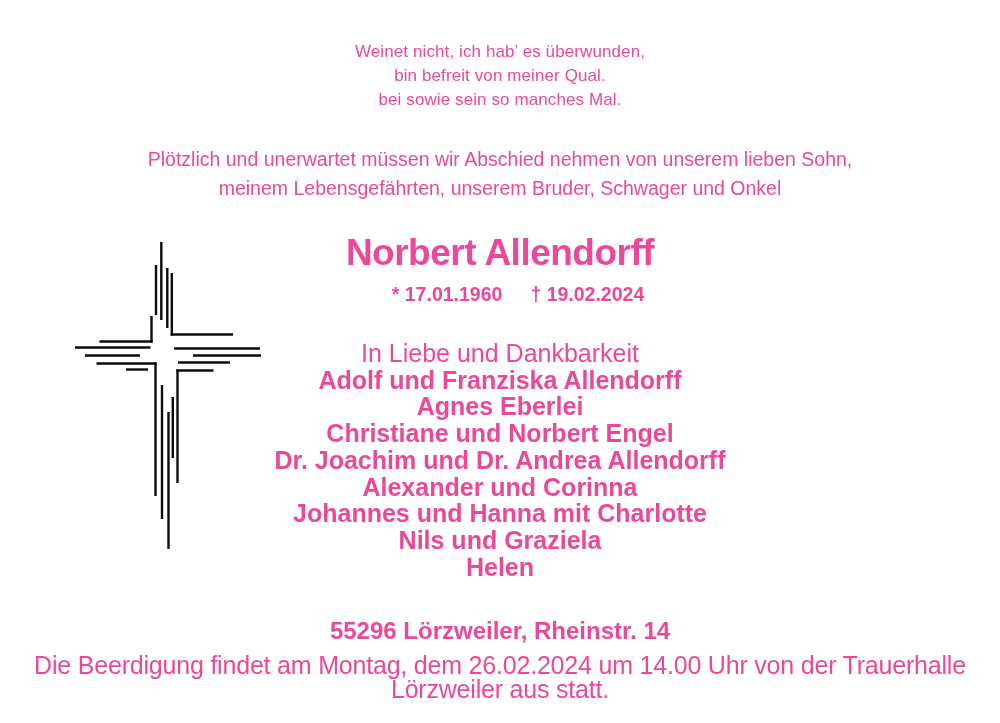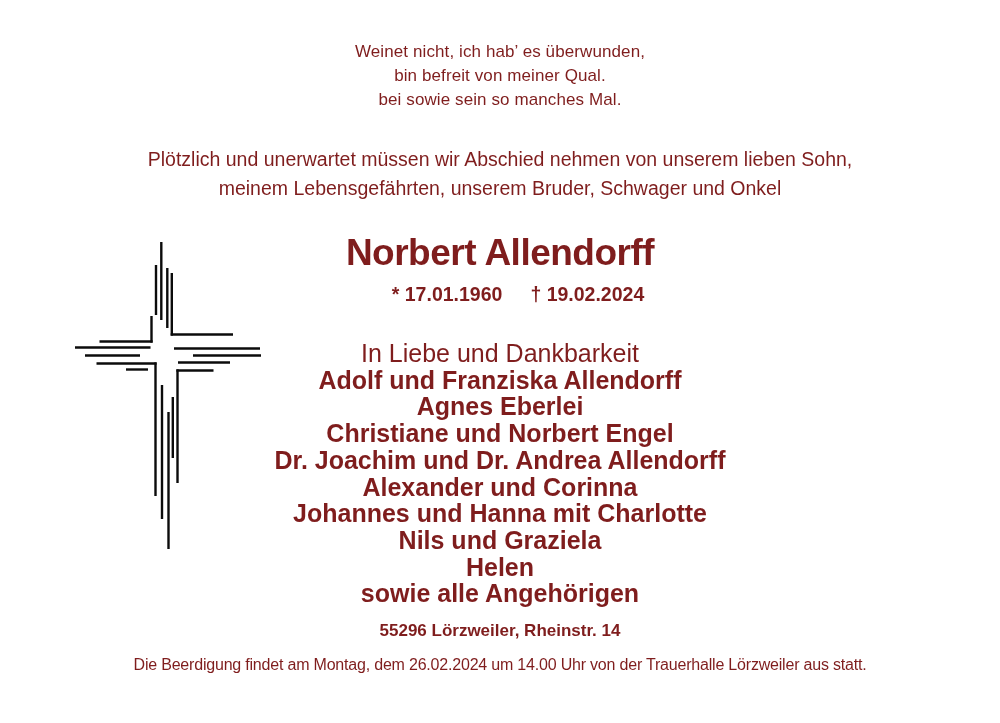--- a/index.html
+++ b/index.html
@@ -2,21 +2,21 @@
 <html><head>
 <meta charset="utf-8">
 <style>
   html, body { margin: 0; padding: 0; background: #ffffff; }
   .page {
     position: relative;
     width: 1000px;
     height: 723px;
     background: #ffffff;
     font-family: "Liberation Sans", sans-serif;
-    color: #7f1d1d;
+    color: #ec4899;
     overflow: hidden;
   }
   .center-abs {
     position: absolute;
     left: 0;
     right: 0;
     text-align: center;
   }
   .poem {
     top: 40px;
@@ -48,27 +48,27 @@
   .life-dates span { display: inline-block; margin: 0 14px; }
   .family-block {
     top: 340px;
     font-size: 25px;
     line-height: 26.7px;
   }
   .family-block .tribute { font-weight: normal; }
   .family-block .mourner { font-weight: bold; text-align: center; }
   .address-line {
     top: 619px;
-    font-size: 17px;
+    font-size: 24px;
     font-weight: bold;
     line-height: 24px;
   }
   .funeral-line {
     top: 653px;
-    font-size: 16px;
+    font-size: 25px;
     letter-spacing: -0.2px;
     line-height: 24px;
   }
   .cross-svg {
     position: absolute;
     left: 0;
     top: 0;
     width: 1000px;
     height: 723px;
     pointer-events: none;
@@ -130,20 +130,19 @@
   <div class="center-abs family-block">
     <div class="tribute">In Liebe und Dankbarkeit</div>
     <div class="mourner">Adolf und Franziska Allendorff</div>
     <div class="mourner">Agnes Eberlei</div>
     <div class="mourner">Christiane und Norbert Engel</div>
     <div class="mourner">Dr. Joachim und Dr. Andrea Allendorff</div>
     <div class="mourner">Alexander und Corinna</div>
     <div class="mourner">Johannes und Hanna mit Charlotte</div>
     <div class="mourner">Nils und Graziela</div>
     <div class="mourner">Helen</div>
-    <div class="mourner">sowie alle Angehörigen</div>
   </div>
 
   <div class="center-abs address-line">55296 Lörzweiler, Rheinstr. 14</div>
 
   <div class="center-abs funeral-line">Die Beerdigung findet am Montag, dem 26.02.2024 um 14.00 Uhr von der Trauerhalle Lörzweiler aus statt.</div>
 
 </div>
 
 </body></html>

